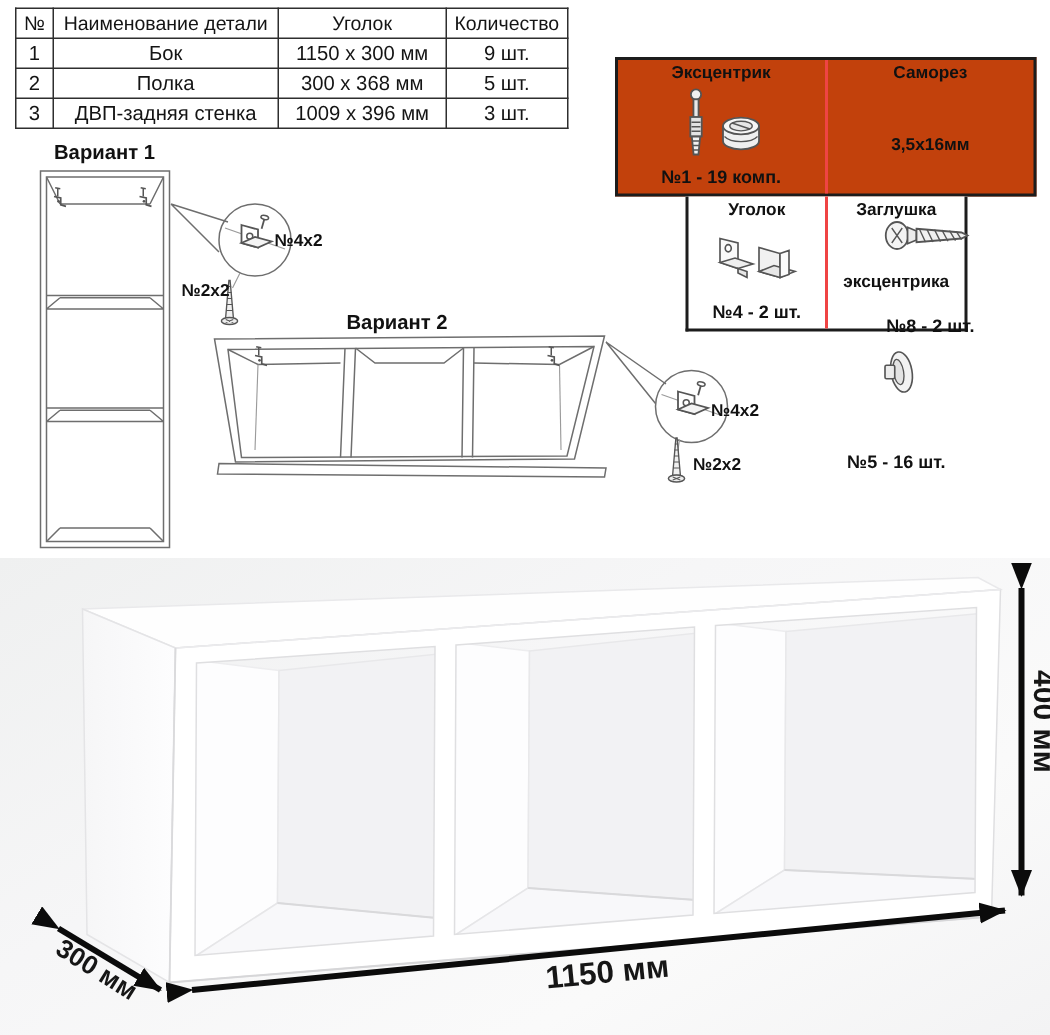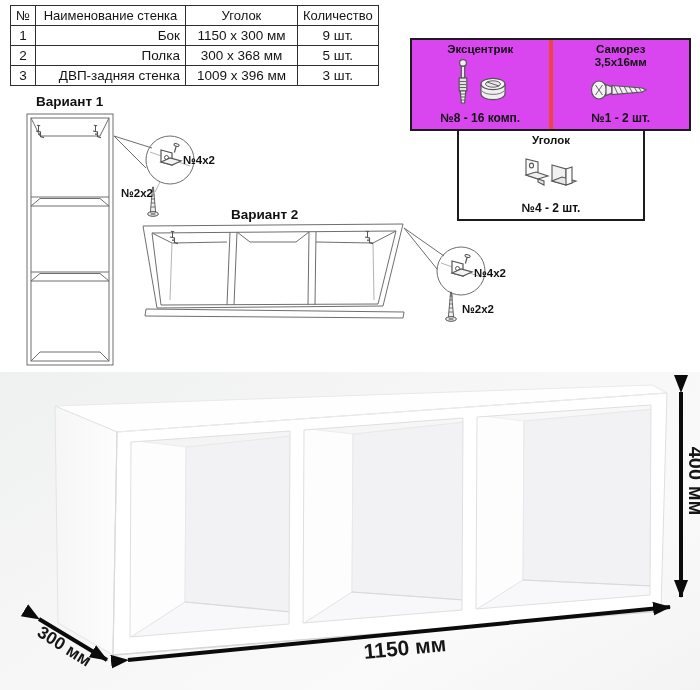--- a/index.html
+++ b/index.html
@@ -6,30 +6,30 @@
   .page{position:relative;width:700px;height:690px;background:#ffffff;overflow:hidden;
         font-family:"Liberation Sans",sans-serif;color:#111;}
 
   
   table.parts{position:absolute;left:10px;top:5px;border-collapse:collapse;
               font-size:13.5px;color:#141414;table-layout:fixed;}
   table.parts th,table.parts td{border:1px solid #2e2e2e;height:19px;padding:0 5px;
               font-weight:normal;white-space:nowrap;overflow:hidden;}
   table.parts th{text-align:center;font-size:13px;}
   td.cc,th.cc{text-align:center;}
-  td.cl{text-align:right;}
+  td.cl{text-align:center;}
 
   
   .hw{position:absolute;left:410px;top:38px;width:281px;}
-  .hw-row1{display:flex;box-sizing:border-box;border:2px solid #1c1c1c;height:93px;background:#d946ef;}
+  .hw-row1{display:flex;box-sizing:border-box;border:2px solid #1c1c1c;height:93px;background:#c2410c;}
   .hw-row2{display:flex;box-sizing:border-box;border:2px solid #1c1c1c;border-top:none;
            height:90px;width:188px;margin-left:47px;background:#fff;}
   .hw-cell{flex:1 1 0;display:flex;flex-direction:column;align-items:center;
            padding:3px 1px 4px;min-width:0;}
-  .hw-cell + .hw-cell{border-left:4px solid #ef4444;}
+  .hw-cell + .hw-cell{border-left:2px solid #ef4444;gap:35px;}
   .hw-title{font-weight:bold;font-size:11.5px;line-height:1.12;text-align:center;}
   .hw-icon{flex:1;display:flex;align-items:center;justify-content:center;width:100%;}
   .hw-count{font-weight:bold;font-size:12px;margin-top:auto;}
 
   
   svg.diagrams{position:absolute;left:0;top:0;width:700px;height:690px;pointer-events:none;}
   .ln{stroke:#6e6e6e;stroke-width:1;fill:none;}
   .lnt{stroke:#9a9a9a;stroke-width:.75;fill:none;}
   .dtxt{font-family:"Liberation Sans",sans-serif;font-weight:bold;fill:#111;}
 
@@ -48,21 +48,21 @@
   <table class="parts">
     <colgroup>
         <col style="width:24px">
         <col style="width:150px">
         <col style="width:112px">
         <col style="width:79px">
       </colgroup>
     <thead>
       <tr>
         <th class="cc">№</th>
-        <th class="cc">Наименование стенка</th>
+        <th class="cc">Наименование детали</th>
         <th class="cc">Уголок</th>
         <th class="cc">Количество</th>
       </tr>
     </thead>
     <tbody>
       <tr>
         <td class="cc">1</td>
         <td class="cl">Бок</td>
         <td class="cc">1150 х 300 мм</td>
         <td class="cc">9 шт.</td>
@@ -99,38 +99,38 @@
             </g>
             <g stroke="#555" stroke-width="1.2" fill="#efefef">
               <path d="M34,26 L34,36 A12,5.6 0 0 0 58,36 L58,26"></path>
               <ellipse cx="46" cy="26" rx="12" ry="5.6" fill="#f6f6f6"></ellipse>
               <ellipse cx="46" cy="26" rx="7.5" ry="3.2" fill="#e7e7e7" stroke-width=".9"></ellipse>
               <path d="M40,24 l12,4" stroke-width=".9" fill="none"></path>
               <path d="M35,33 a12,5.6 0 0 0 22,0" fill="none" stroke-width=".8"></path>
             </g>
           </svg>
         </div>
-        <div class="hw-count">№8 - 16 комп.</div>
+        <div class="hw-count">№1 - 19 комп.</div>
       </div>
 
       <div class="hw-cell">
         <div class="hw-title">Саморез</div>
         <div class="hw-title">3,5х16мм</div>
         <div class="hw-icon">
           <svg width="66" height="36" viewBox="0 0 66 36">
             <g stroke="#555" stroke-width="1.2" fill="#f3f3f3">
               <ellipse cx="11" cy="18" rx="7.5" ry="9"></ellipse>
               <path d="M7.5,13 l7,10 M14.5,13 l-7,10" stroke-width=".9" fill="none"></path>
               <polygon points="18,12.5 24,15 24,21 18,23.5" fill="#ececec"></polygon>
               <polygon points="24,13.5 54,16 58,18 54,20 24,22.5" fill="#f0f0f0"></polygon>
               <path d="M26,13.8 L30,22.4 M31,13.9 L35,22.3 M36,14.1 L40,22.1 M41,14.4 L45,21.8 M46,14.8 L50,21.4 M50.5,15.2 L54,20.8" stroke-width=".9" fill="none"></path>
             </g>
           </svg>
         </div>
-        <div class="hw-count">№1 - 2 шт.</div>
+        <div class="hw-count">№8 - 2 шт.</div>
       </div>
 
     </div>
 
     <div class="hw-row2">
       <div class="hw-cell">
         <div class="hw-title">Уголок</div>
         <div class="hw-icon">
           <svg width="66" height="44" viewBox="0 0 66 44">
             <g stroke="#555" stroke-width="1.1" fill="#fafafa">
@@ -139,20 +139,34 @@
               <polygon points="8,23 20,27 30,24 18,20" fill="#efefef"></polygon>
               <polygon points="20,27 26,29 26,33 20,30" fill="#e6e6e6"></polygon>
               <polygon points="34,13 48,17 48,33 34,29" fill="#f1f1f1"></polygon>
               <polygon points="34,29 48,33 58,29 44,25" fill="#e7e7e7"></polygon>
               <polygon points="48,17 54,15 54,31 48,33" fill="#fbfbfb"></polygon>
             </g>
           </svg>
         </div>
         <div class="hw-count">№4 - 2 шт.</div>
       </div>
+      <div class="hw-cell">
+        <div class="hw-title">Заглушка</div>
+        <div class="hw-title">эксцентрика</div>
+        <div class="hw-icon">
+          <svg width="66" height="36" viewBox="0 0 66 36">
+            <g stroke="#555" stroke-width="1.1">
+              <ellipse cx="36" cy="18" rx="7" ry="13.5" fill="#f2f2f2" transform="rotate(-10 36 18)"></ellipse>
+              <ellipse cx="34" cy="18" rx="3.4" ry="8.5" fill="#e3e3e3" transform="rotate(-10 34 18)" stroke-width=".9"></ellipse>
+              <rect x="25" y="13.5" width="6.5" height="9" rx="1" fill="#ececec"></rect>
+            </g>
+          </svg>
+        </div>
+        <div class="hw-count">№5 - 16 шт.</div>
+      </div>
     </div>
   </div>
 
   <svg class="diagrams" viewBox="0 0 700 690">
     <defs>
       <g id="tinybracket">
         <path d="M2.5,-5.5 L2.5,0" stroke="#555" stroke-width="1" fill="none"></path>
         <path d="M0.8,-5.8 L4.2,-5.2" stroke="#555" stroke-width="1.1" fill="none"></path>
         <path d="M0,0 l4.5,1 v4.6 l3.5,1" stroke="#555" stroke-width="1.1" fill="none"></path>
         <circle cx="3" cy="3.2" r=".9" fill="#555"></circle>

